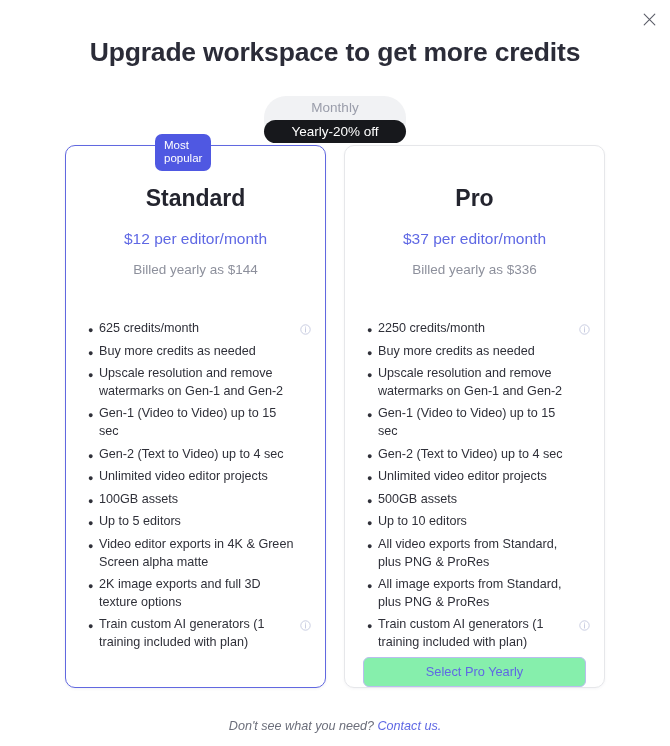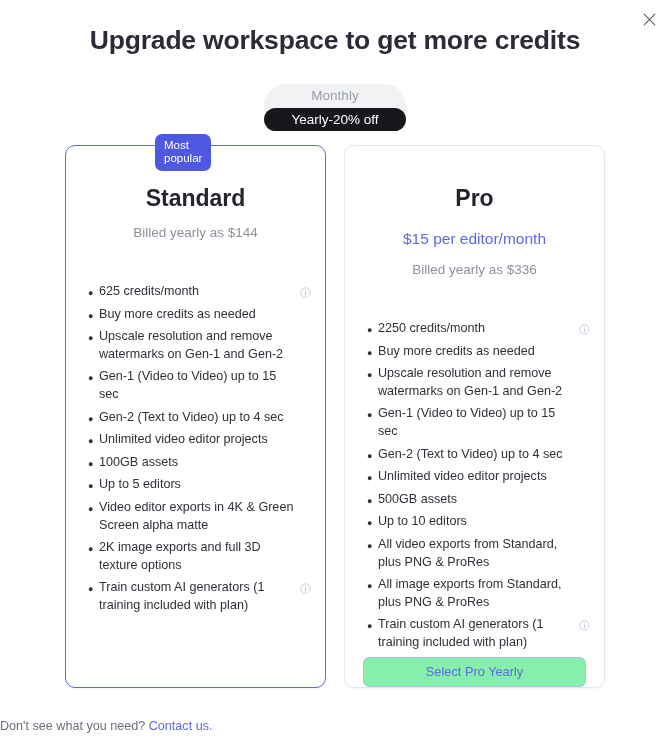--- a/index.html
+++ b/index.html
@@ -27,21 +27,21 @@
     align-items: center;
     justify-content: center;
     cursor: pointer;
     color: #5b5d68;
   }
   .close-btn svg { display: block; }
 
   
   .page-title {
     margin: 0;
-    padding-top: 24px;
+    padding-top: 36px;
     text-align: center;
     font-size: 26.5px;
     font-weight: bold;
     letter-spacing: -0.2px;
     color: #2b2c38;
     line-height: 32px;
   }
 
   
   .toggle-wrap {
@@ -216,22 +216,24 @@
     color: #5f68e4;
     border: 1px solid #b9bdee;
   }
 
   
   .footer {
     position: absolute;
     top: 719px;
     left: 0;
     width: 100%;
+    text-align: center;
     font-size: 12.6px;
     color: #6c6f7b;
+    font-style: italic;
   }
   .footer a {
     color: #5f68e4;
     text-decoration: none;
     cursor: pointer;
   }
 </style>
 </head>
 <body>
 
@@ -252,20 +254,21 @@
   </div>
 </div>
 
 <div class="cards">
 
   <div class="card featured">
     <div class="badge">Most
 popular</div>
     <div class="card-head">
       <div class="plan-name">Standard</div>
+      <div class="plan-price">$12 per editor/month</div>
       <div class="plan-billed">Billed yearly as $144</div>
     </div>
     <ul class="features">
         <li class="feature">
           <span class="bullet">●</span>
           <span class="feature-text">625 credits/month</span>
           <span class="info-icon">
             <svg width="11" height="11" viewBox="0 0 11 11" fill="none" xmlns="http://www.w3.org/2000/svg">
               <circle cx="5.5" cy="5.5" r="4.7" stroke="#c3c7de" stroke-width="0.9"></circle>
               <path d="M5.5 4.6 V8.0" stroke="#c3c7de" stroke-width="0.9" stroke-linecap="round"></path>
@@ -328,21 +331,21 @@
               <circle cx="5.5" cy="3.1" r="0.55" fill="#c3c7de"></circle>
             </svg>
           </span>
         </li>
       </ul>
   </div>
 
   <div class="card plain">
     <div class="card-head">
       <div class="plan-name">Pro</div>
-      <div class="plan-price">$15 per editor/month</div>
+      <div class="plan-price">$37 per editor/month</div>
       <div class="plan-billed">Billed yearly as $336</div>
     </div>
     <ul class="features">
         <li class="feature">
           <span class="bullet">●</span>
           <span class="feature-text">2250 credits/month</span>
           <span class="info-icon">
             <svg width="11" height="11" viewBox="0 0 11 11" fill="none" xmlns="http://www.w3.org/2000/svg">
               <circle cx="5.5" cy="5.5" r="4.7" stroke="#c3c7de" stroke-width="0.9"></circle>
               <path d="M5.5 4.6 V8.0" stroke="#c3c7de" stroke-width="0.9" stroke-linecap="round"></path>

